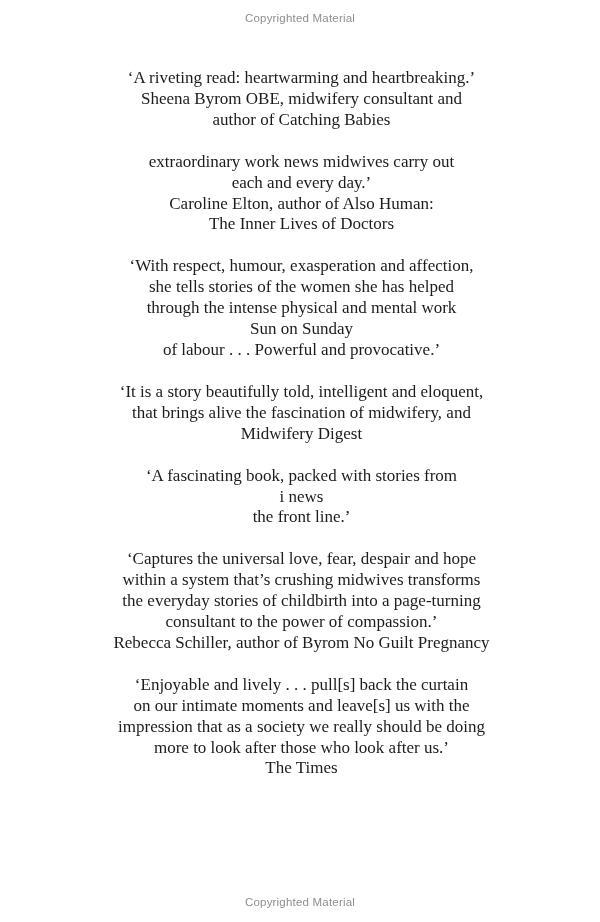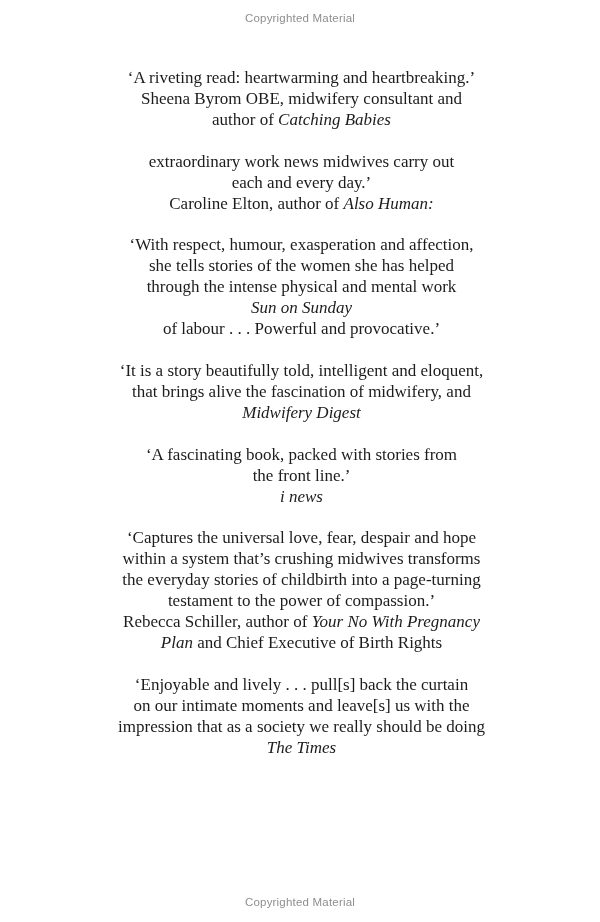--- a/index.html
+++ b/index.html
@@ -30,66 +30,67 @@
     position: absolute;
     top: 68px;
     left: 45px;
     right: 42px;
     text-align: center;
     font-size: 17px;
     line-height: 1.23;
   }
   .quote { margin-bottom: 21px; }
   .quote-line { white-space: nowrap; }
-  .it { font-style: italic; }
+  .it { }
 </style>
 </head>
 <body>
 
 <div class="page">
   <div class="copyright top">Copyrighted Material</div>
 
   <div class="quotes">
       <div class="quote">
         <div class="quote-line"><span>‘A riveting read: heartwarming and heartbreaking.’</span></div>
         <div class="quote-line"><span>Sheena Byrom OBE, midwifery consultant and</span></div>
         <div class="quote-line"><span>author of </span><span class="it">Catching Babies</span></div>
       </div>
       <div class="quote">
         <div class="quote-line"><span>extraordinary work news midwives carry out</span></div>
         <div class="quote-line"><span>each and every day.’</span></div>
         <div class="quote-line"><span>Caroline Elton, author of </span><span class="it">Also Human:</span></div>
+        <div class="quote-line"><span class="it">The Inner Lives of Doctors</span></div>
       </div>
       <div class="quote">
         <div class="quote-line"><span>‘With respect, humour, exasperation and affection,</span></div>
         <div class="quote-line"><span>she tells stories of the women she has helped</span></div>
         <div class="quote-line"><span>through the intense physical and mental work</span></div>
         <div class="quote-line"><span class="it">Sun on Sunday</span></div>
         <div class="quote-line"><span>of labour . . . Powerful and provocative.’</span></div>
       </div>
       <div class="quote">
         <div class="quote-line"><span>‘It is a story beautifully told, intelligent and eloquent,</span></div>
         <div class="quote-line"><span>that brings alive the fascination of midwifery, and</span></div>
         <div class="quote-line"><span class="it">Midwifery Digest</span></div>
       </div>
       <div class="quote">
         <div class="quote-line"><span>‘A fascinating book, packed with stories from</span></div>
+        <div class="quote-line"><span class="it">i news</span></div>
         <div class="quote-line"><span>the front line.’</span></div>
-        <div class="quote-line"><span class="it">i news</span></div>
       </div>
       <div class="quote">
         <div class="quote-line"><span>‘Captures the universal love, fear, despair and hope</span></div>
         <div class="quote-line"><span>within a system that’s crushing midwives transforms</span></div>
         <div class="quote-line"><span>the everyday stories of childbirth into a page-turning</span></div>
-        <div class="quote-line"><span>testament to the power of compassion.’</span></div>
-        <div class="quote-line"><span>Rebecca Schiller, author of </span><span class="it">Your No With Pregnancy</span></div>
-        <div class="quote-line"><span class="it">Plan</span><span> and Chief Executive of Birth Rights</span></div>
+        <div class="quote-line"><span>consultant to the power of compassion.’</span></div>
+        <div class="quote-line"><span>Rebecca Schiller, author of </span><span class="it">Byrom No Guilt Pregnancy</span></div>
       </div>
       <div class="quote">
         <div class="quote-line"><span>‘Enjoyable and lively . . . pull[s] back the curtain</span></div>
         <div class="quote-line"><span>on our intimate moments and leave[s] us with the</span></div>
         <div class="quote-line"><span>impression that as a society we really should be doing</span></div>
+        <div class="quote-line"><span>more to look after those who look after us.’</span></div>
         <div class="quote-line"><span class="it">The Times</span></div>
       </div>
     </div>
 
   <div class="copyright bottom">Copyrighted Material</div>
 </div>
 
 </body></html>

